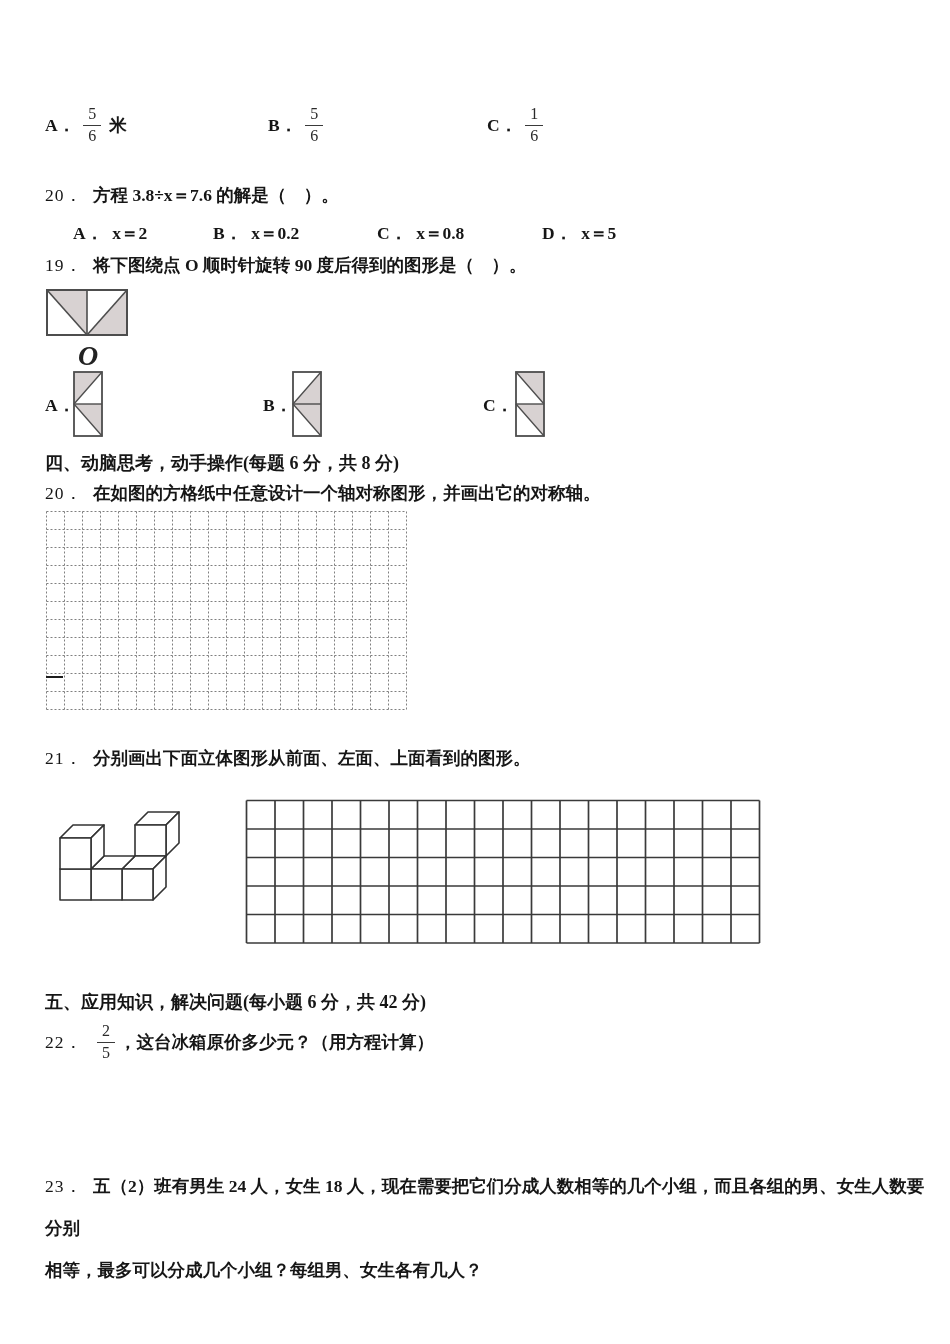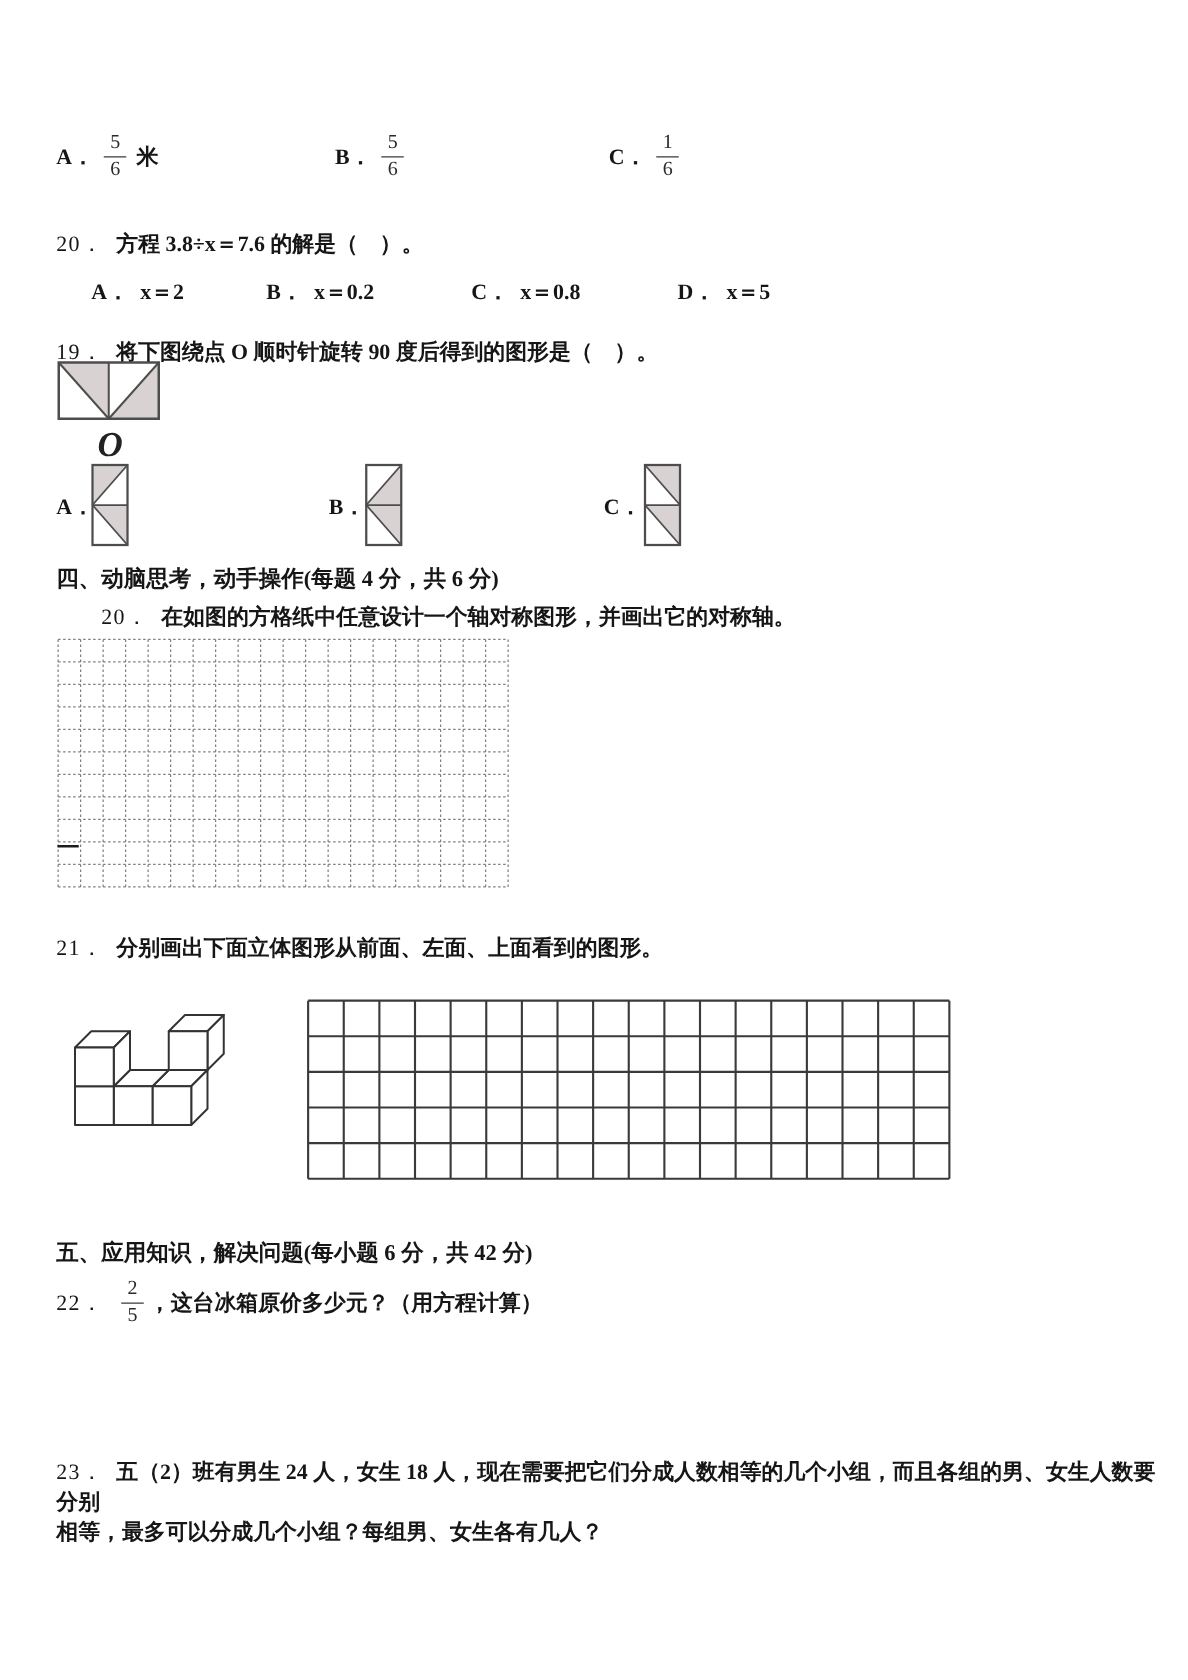--- a/index.html
+++ b/index.html
@@ -16,21 +16,21 @@
   .fracopt{display:flex;align-items:center;gap:8px;}
   .frac{display:inline-flex;flex-direction:column;align-items:center;
         font-size:16px;font-weight:400;line-height:1.15;color:#2a2a2a;}
   .frac .num{border-bottom:1.4px solid #3a3a3a;padding:0 5px 1px 5px;}
   .frac .den{padding-top:1px;}
   .suffix{font-size:17.5px;font-weight:700;}
   .figlabel{font-size:17.5px;font-weight:700;}
   svg{display:block;}
   .q22row{display:flex;align-items:center;font-size:17.5px;font-weight:700;white-space:nowrap;}
   .q22row .qnum{font-size:17.5px;}
-  .q23block{font-size:17.5px;font-weight:700;line-height:24px;}
+  .q23block{font-size:17.5px;font-weight:700;line-height:42px;}
   .stray{background:#1d1d1d;}
 </style>
 </head>
 <body>
 
 <div class="page">
 
   <div class="abs fracopt" style="left:45px;top:100px;height:50px;">
     <span class="optletter">A．</span>
     <span class="frac">
@@ -63,21 +63,21 @@
   <div class="abs" style="left:213px;top:221px;">
     <span class="optletter">B．</span><span class="optval">x＝0.2</span>
   </div>
   <div class="abs" style="left:377px;top:221px;">
     <span class="optletter">C．</span><span class="optval">x＝0.8</span>
   </div>
   <div class="abs" style="left:542px;top:221px;">
     <span class="optletter">D．</span><span class="optval">x＝5</span>
   </div>
 
-  <div class="abs qline" style="left:45px;top:253px;margin-top:16px;">
+  <div class="abs qline" style="left:45px;top:253px;">
     <span class="qnum">19．</span><span>将下图绕点 O 顺时针旋转 90 度后得到的图形是（　）。</span>
   </div>
 
   <div class="abs" style="left:44px;top:288px;">
     <svg width="90" height="84" viewBox="0 0 90 84">
       <polygon points="3,2 43,2 43,47" stroke="none" fill="#d8d2d2"></polygon>
       <polygon points="83,2 83,47 43,47" stroke="none" fill="#d8d2d2"></polygon>
       <rect x="3" y="2" width="80" height="45" fill="none" stroke="#4d4d4d" stroke-width="2"></rect>
       <line x1="43" y1="2" x2="43" y2="47" stroke="#4d4d4d" stroke-width="1.6"></line>
       <line x1="3" y1="2" x2="43" y2="47" stroke="#4d4d4d" stroke-width="1.6"></line>
@@ -115,23 +115,23 @@
     <svg width="32" height="70" viewBox="0 0 32 70">
       <polygon points="2,2 30,2 30,34" fill="#d8d2d2"></polygon>
       <polygon points="2,34 30,34 30,66" fill="#d8d2d2"></polygon>
       <rect x="2" y="2" width="28" height="64" fill="none" stroke="#4d4d4d" stroke-width="1.8"></rect>
       <line x1="2" y1="34" x2="30" y2="34" stroke="#4d4d4d" stroke-width="1.4"></line>
       <line x1="2" y1="2" x2="30" y2="34" stroke="#4d4d4d" stroke-width="1.4"></line>
       <line x1="2" y1="34" x2="30" y2="66" stroke="#4d4d4d" stroke-width="1.4"></line>
     </svg>
   </div>
 
-  <div class="abs sec" style="left:45px;top:451px;">四、动脑思考，动手操作(每题 4 分，共 6 分)</div>
-
-  <div class="abs qline" style="left:45px;top:481px;margin-left:36px;">
+  <div class="abs sec" style="left:45px;top:451px;">四、动脑思考，动手操作(每题 6 分，共 8 分)</div>
+
+  <div class="abs qline" style="left:45px;top:481px;">
     <span class="qnum">20．</span><span>在如图的方格纸中任意设计一个轴对称图形，并画出它的对称轴。</span>
   </div>
   <div class="abs" style="left:45px;top:510px;">
       <svg width="363" height="201">
         <line x1="1.5" y1="1.5" x2="1.5" y2="199.5" stroke="#808080" stroke-width="1" stroke-dasharray="2 2"></line>
         <line x1="19.5" y1="1.5" x2="19.5" y2="199.5" stroke="#808080" stroke-width="1" stroke-dasharray="2 2"></line>
         <line x1="37.5" y1="1.5" x2="37.5" y2="199.5" stroke="#808080" stroke-width="1" stroke-dasharray="2 2"></line>
         <line x1="55.5" y1="1.5" x2="55.5" y2="199.5" stroke="#808080" stroke-width="1" stroke-dasharray="2 2"></line>
         <line x1="73.5" y1="1.5" x2="73.5" y2="199.5" stroke="#808080" stroke-width="1" stroke-dasharray="2 2"></line>
         <line x1="91.5" y1="1.5" x2="91.5" y2="199.5" stroke="#808080" stroke-width="1" stroke-dasharray="2 2"></line>

